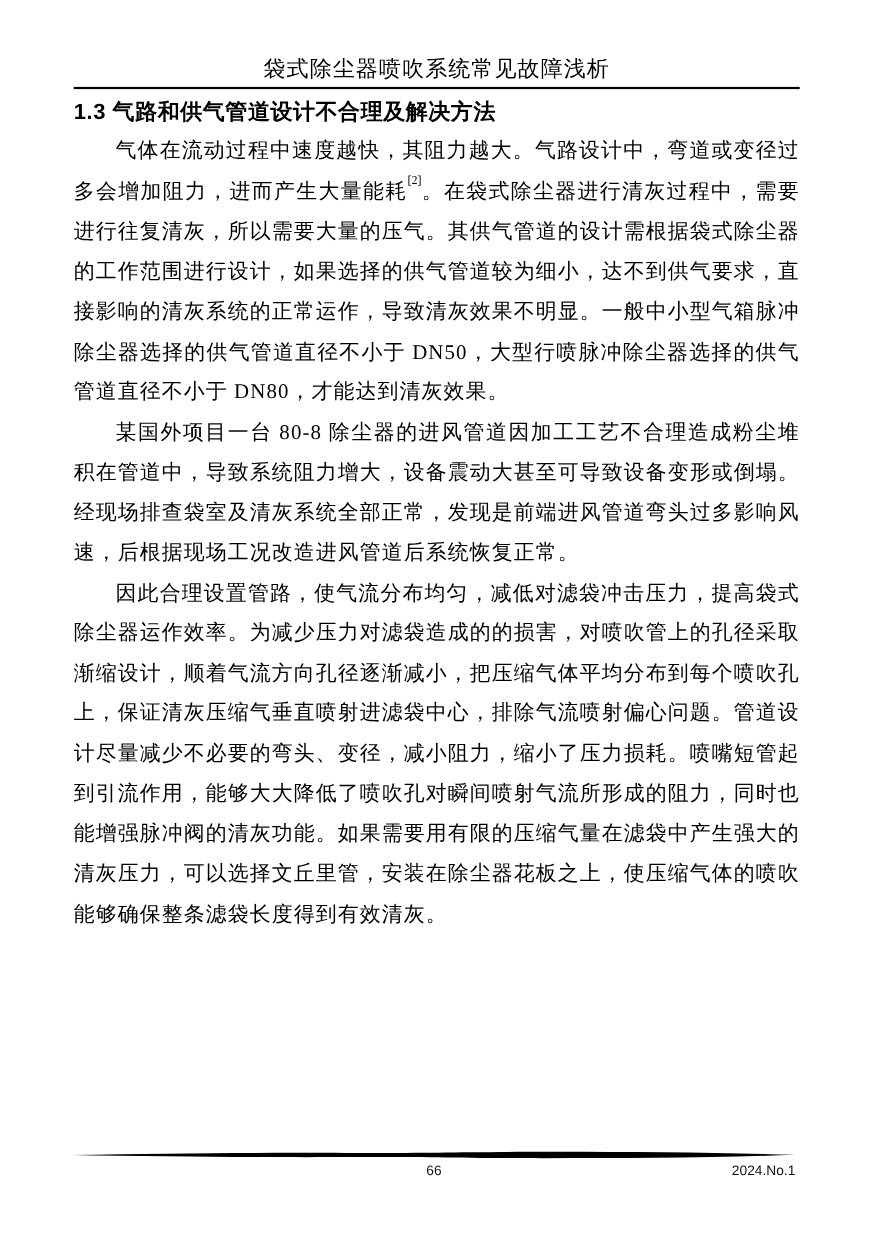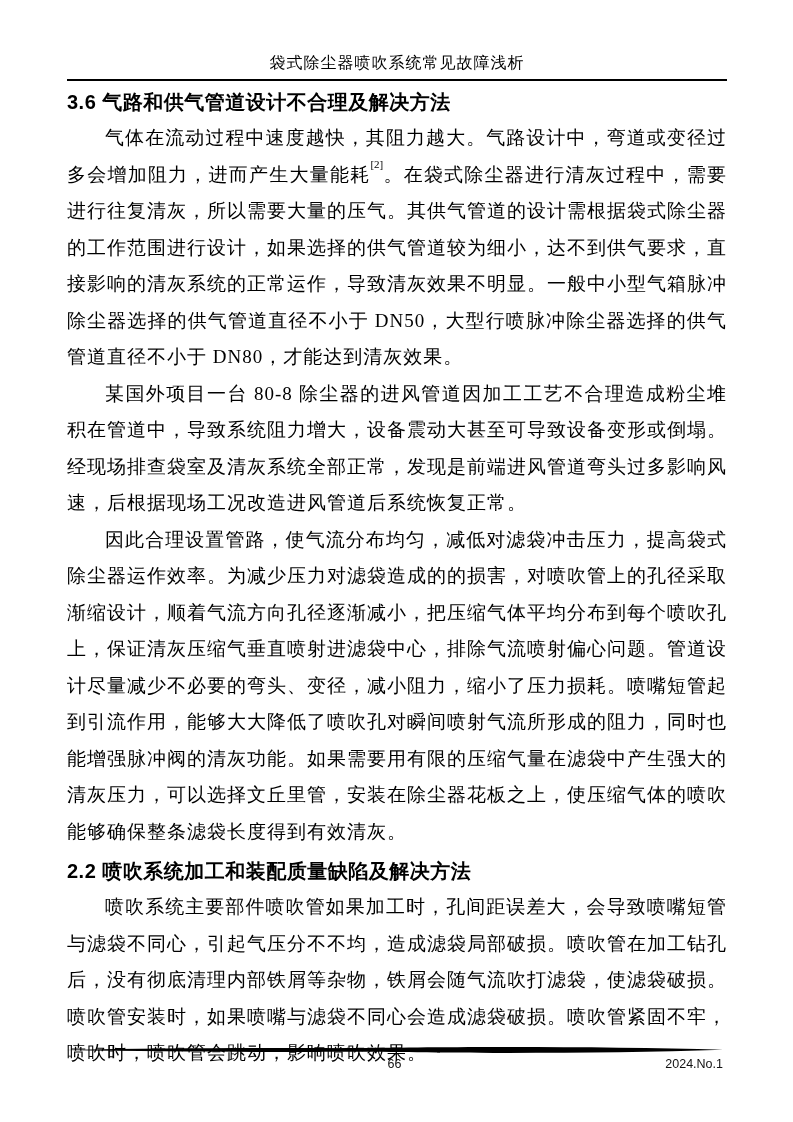--- a/index.html
+++ b/index.html
@@ -15,21 +15,21 @@
     color: #000000;
     box-sizing: border-box;
     padding: 52px 66px 0 67px;
     overflow: hidden;
   }
   .page-header {
     text-align: center;
   }
   .running-title {
     font-family: "Liberation Serif", "DejaVu Serif", serif;
-    font-size: 16px;
+    font-size: 20px;
     line-height: 22px;
     letter-spacing: 1px;
     color: #000000;
   }
   .header-rule {
     height: 0;
     border-bottom: 2px solid #000000;
     margin-top: 5px;
   }
   .section-heading {
@@ -93,34 +93,29 @@
 <body>
 
 <div class="page">
 
   <div class="page-header">
     <div class="running-title">袋式除尘器喷吹系统常见故障浅析</div>
     <div class="header-rule"></div>
   </div>
 
   <div>
-    <div class="section-heading">3.6 气路和供气管道设计不合理及解决方法</div>
+    <div class="section-heading">1.3 气路和供气管道设计不合理及解决方法</div>
 
     <p class="body-paragraph"><span>气体在流动过程中速度越快，其阻力越大。气路设计中，弯道或变径过多会增加阻力，进而产生大量能耗</span><sup class="citation-ref">[2]</sup><span>。在袋式除尘器进行清灰过程中，需要进行往复清灰，所以需要大量的压气。其供气管道的设计需根据袋式除尘器的工作范围进行设计，如果选择的供气管道较为细小，达不到供气要求，直接影响的清灰系统的正常运作，导致清灰效果不明显。一般中小型气箱脉冲除尘器选择的供气管道直径不小于 DN50，大型行喷脉冲除尘器选择的供气管道直径不小于 DN80，才能达到清灰效果。</span></p>
 
     <p class="body-paragraph">某国外项目一台 80-8 除尘器的进风管道因加工工艺不合理造成粉尘堆积在管道中，导致系统阻力增大，设备震动大甚至可导致设备变形或倒塌。经现场排查袋室及清灰系统全部正常，发现是前端进风管道弯头过多影响风速，后根据现场工况改造进风管道后系统恢复正常。</p>
 
     <p class="body-paragraph">因此合理设置管路，使气流分布均匀，减低对滤袋冲击压力，提高袋式除尘器运作效率。为减少压力对滤袋造成的的损害，对喷吹管上的孔径采取渐缩设计，顺着气流方向孔径逐渐减小，把压缩气体平均分布到每个喷吹孔上，保证清灰压缩气垂直喷射进滤袋中心，排除气流喷射偏心问题。管道设计尽量减少不必要的弯头、变径，减小阻力，缩小了压力损耗。喷嘴短管起到引流作用，能够大大降低了喷吹孔对瞬间喷射气流所形成的阻力，同时也能增强脉冲阀的清灰功能。如果需要用有限的压缩气量在滤袋中产生强大的清灰压力，可以选择文丘里管，安装在除尘器花板之上，使压缩气体的喷吹能够确保整条滤袋长度得到有效清灰。</p>
   </div>
 
-  <div>
-    <div class="section-heading">2.2 喷吹系统加工和装配质量缺陷及解决方法</div>
-
-    <p class="body-paragraph">喷吹系统主要部件喷吹管如果加工时，孔间距误差大，会导致喷嘴短管与滤袋不同心，引起气压分不不均，造成滤袋局部破损。喷吹管在加工钻孔后，没有彻底清理内部铁屑等杂物，铁屑会随气流吹打滤袋，使滤袋破损。喷吹管安装时，如果喷嘴与滤袋不同心会造成滤袋破损。喷吹管紧固不牢，喷吹时，喷吹管会跳动，影响喷吹效果。</p>
-  </div>
 
   <div class="page-footer">
     <svg class="footer-bar" viewBox="0 0 661 12" preserveAspectRatio="none" aria-hidden="true">
       <path fill="#000000" d="M0,6 C90,4.2 180,3.8 250,4.1 C320,4.4 350,3.2 430,3.1
                C510,3 590,3.8 661,5.8
                C590,8.5 510,8.9 430,8.9
                C350,8.9 320,7.6 250,7.9
                C180,8.2 90,7.6 0,6 Z"></path>
     </svg>
     <div class="footer-text-row">

